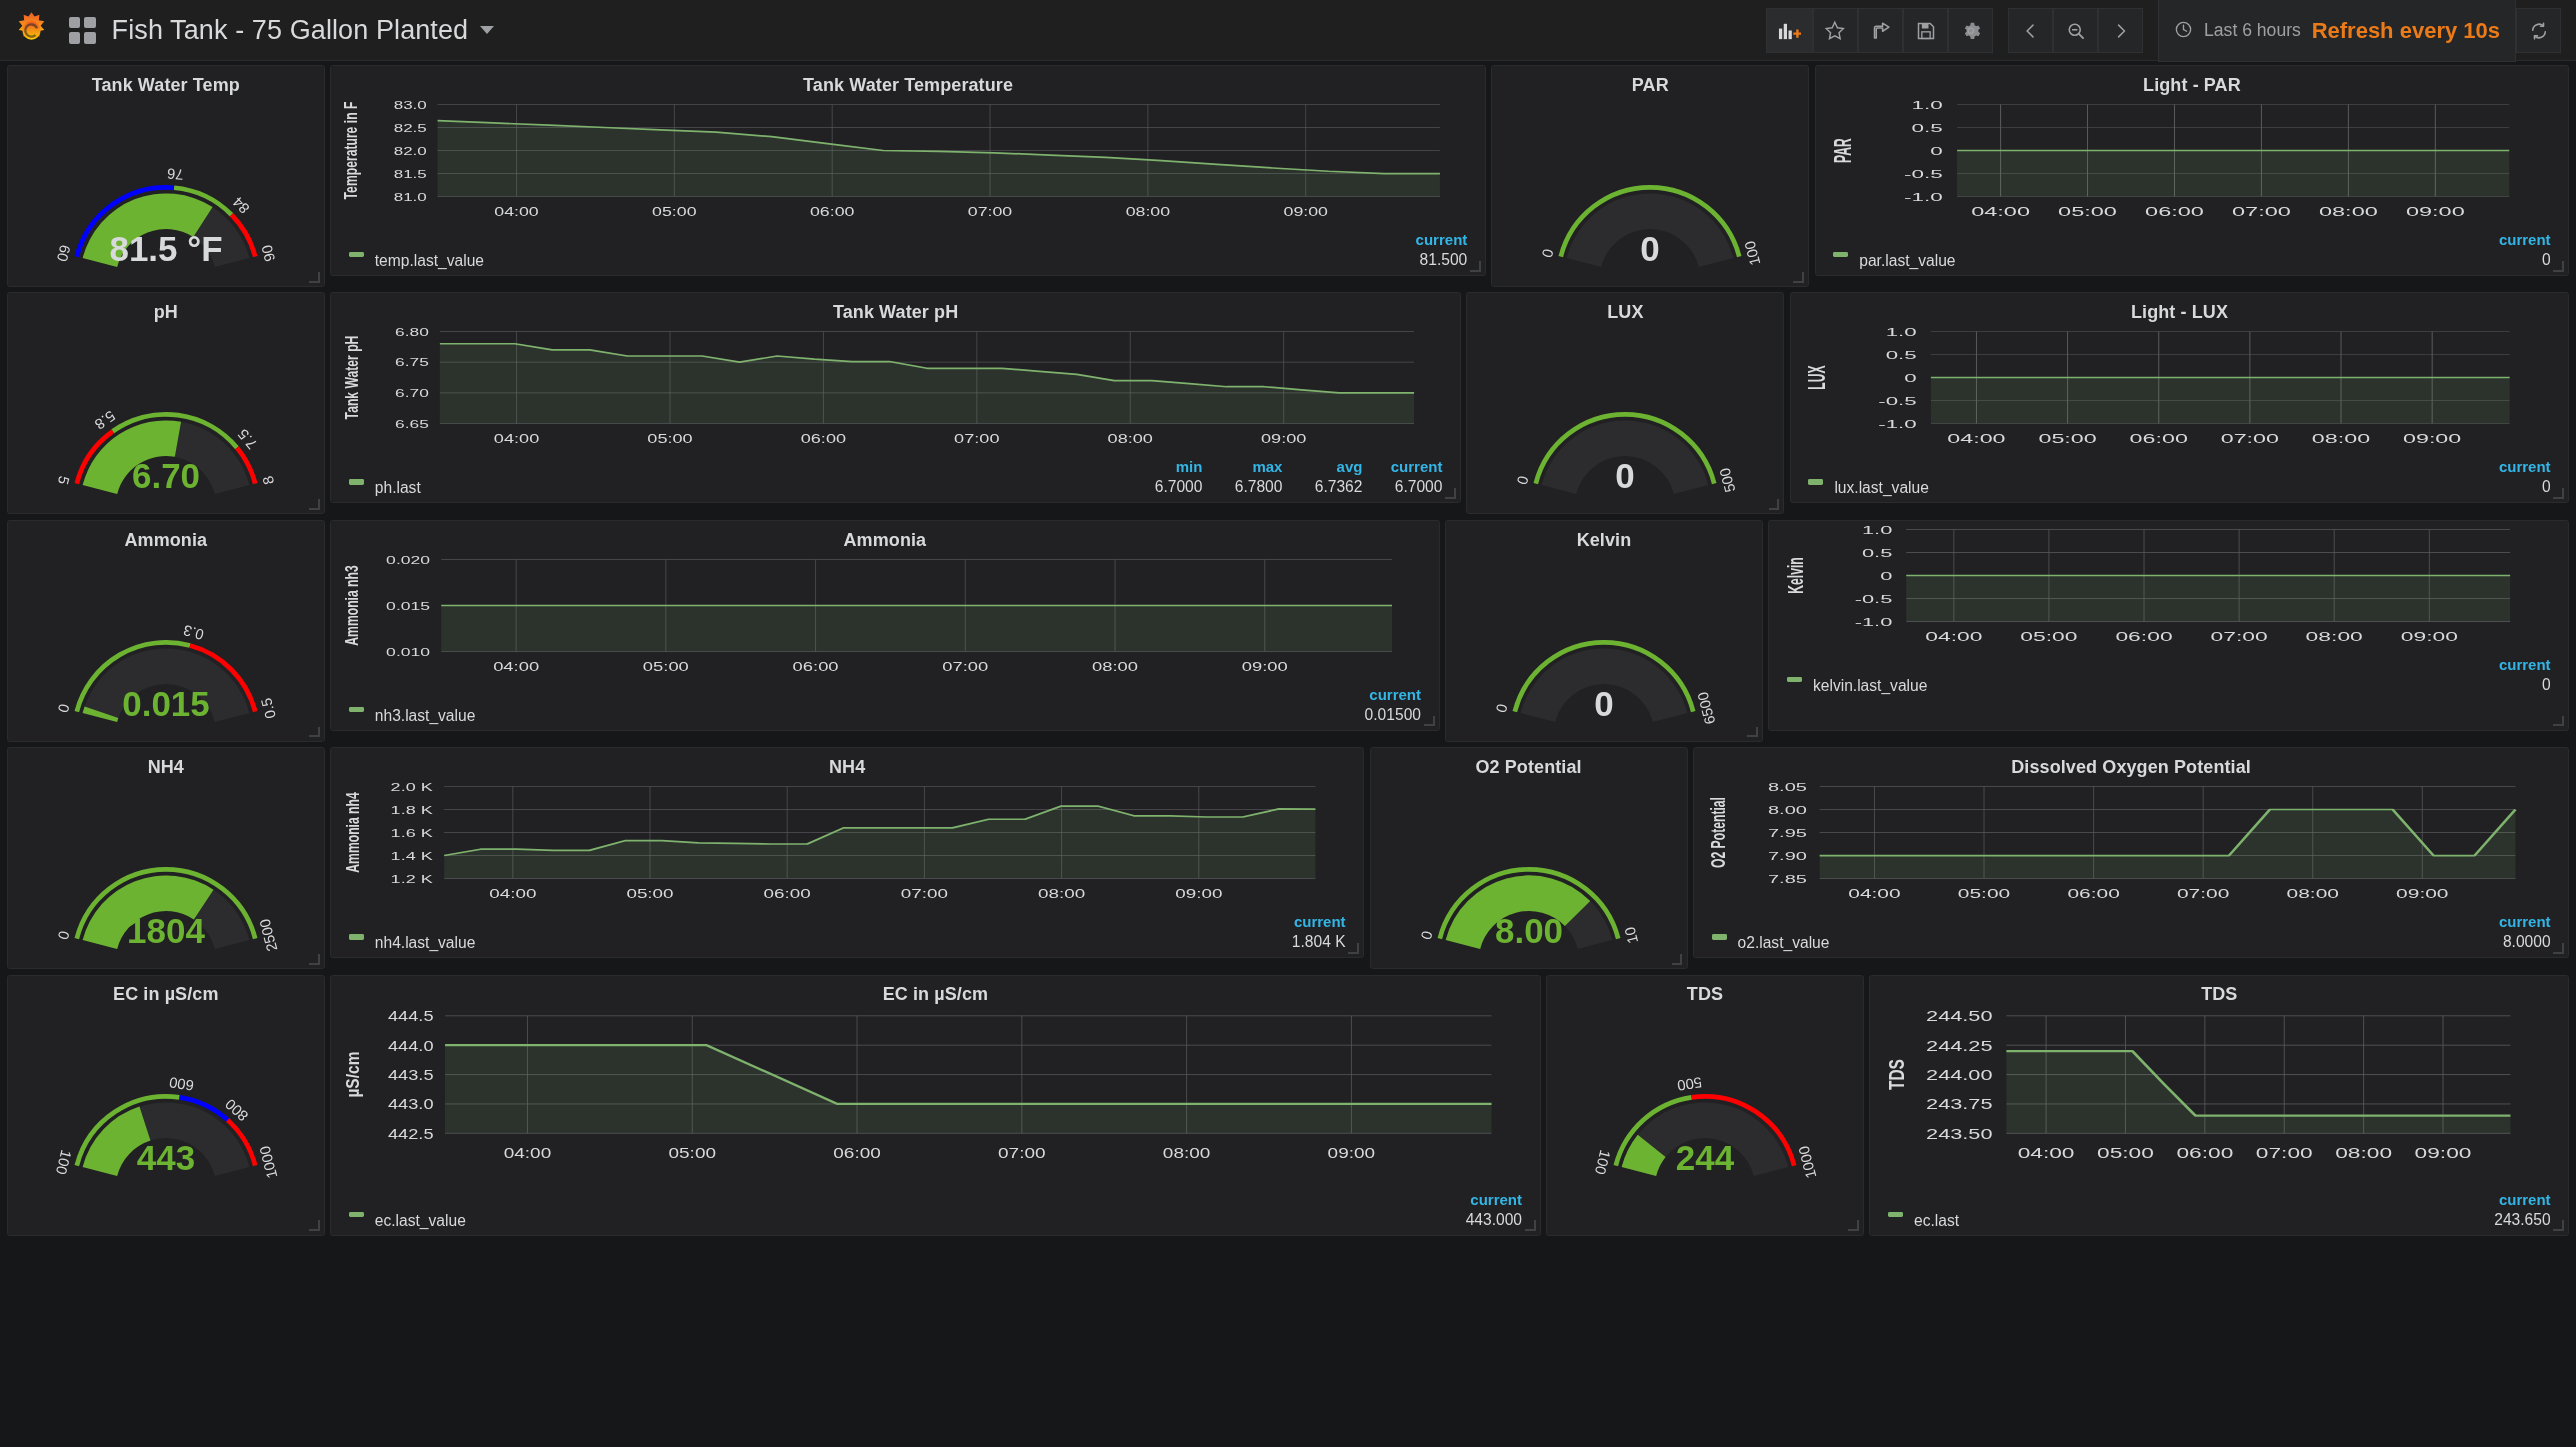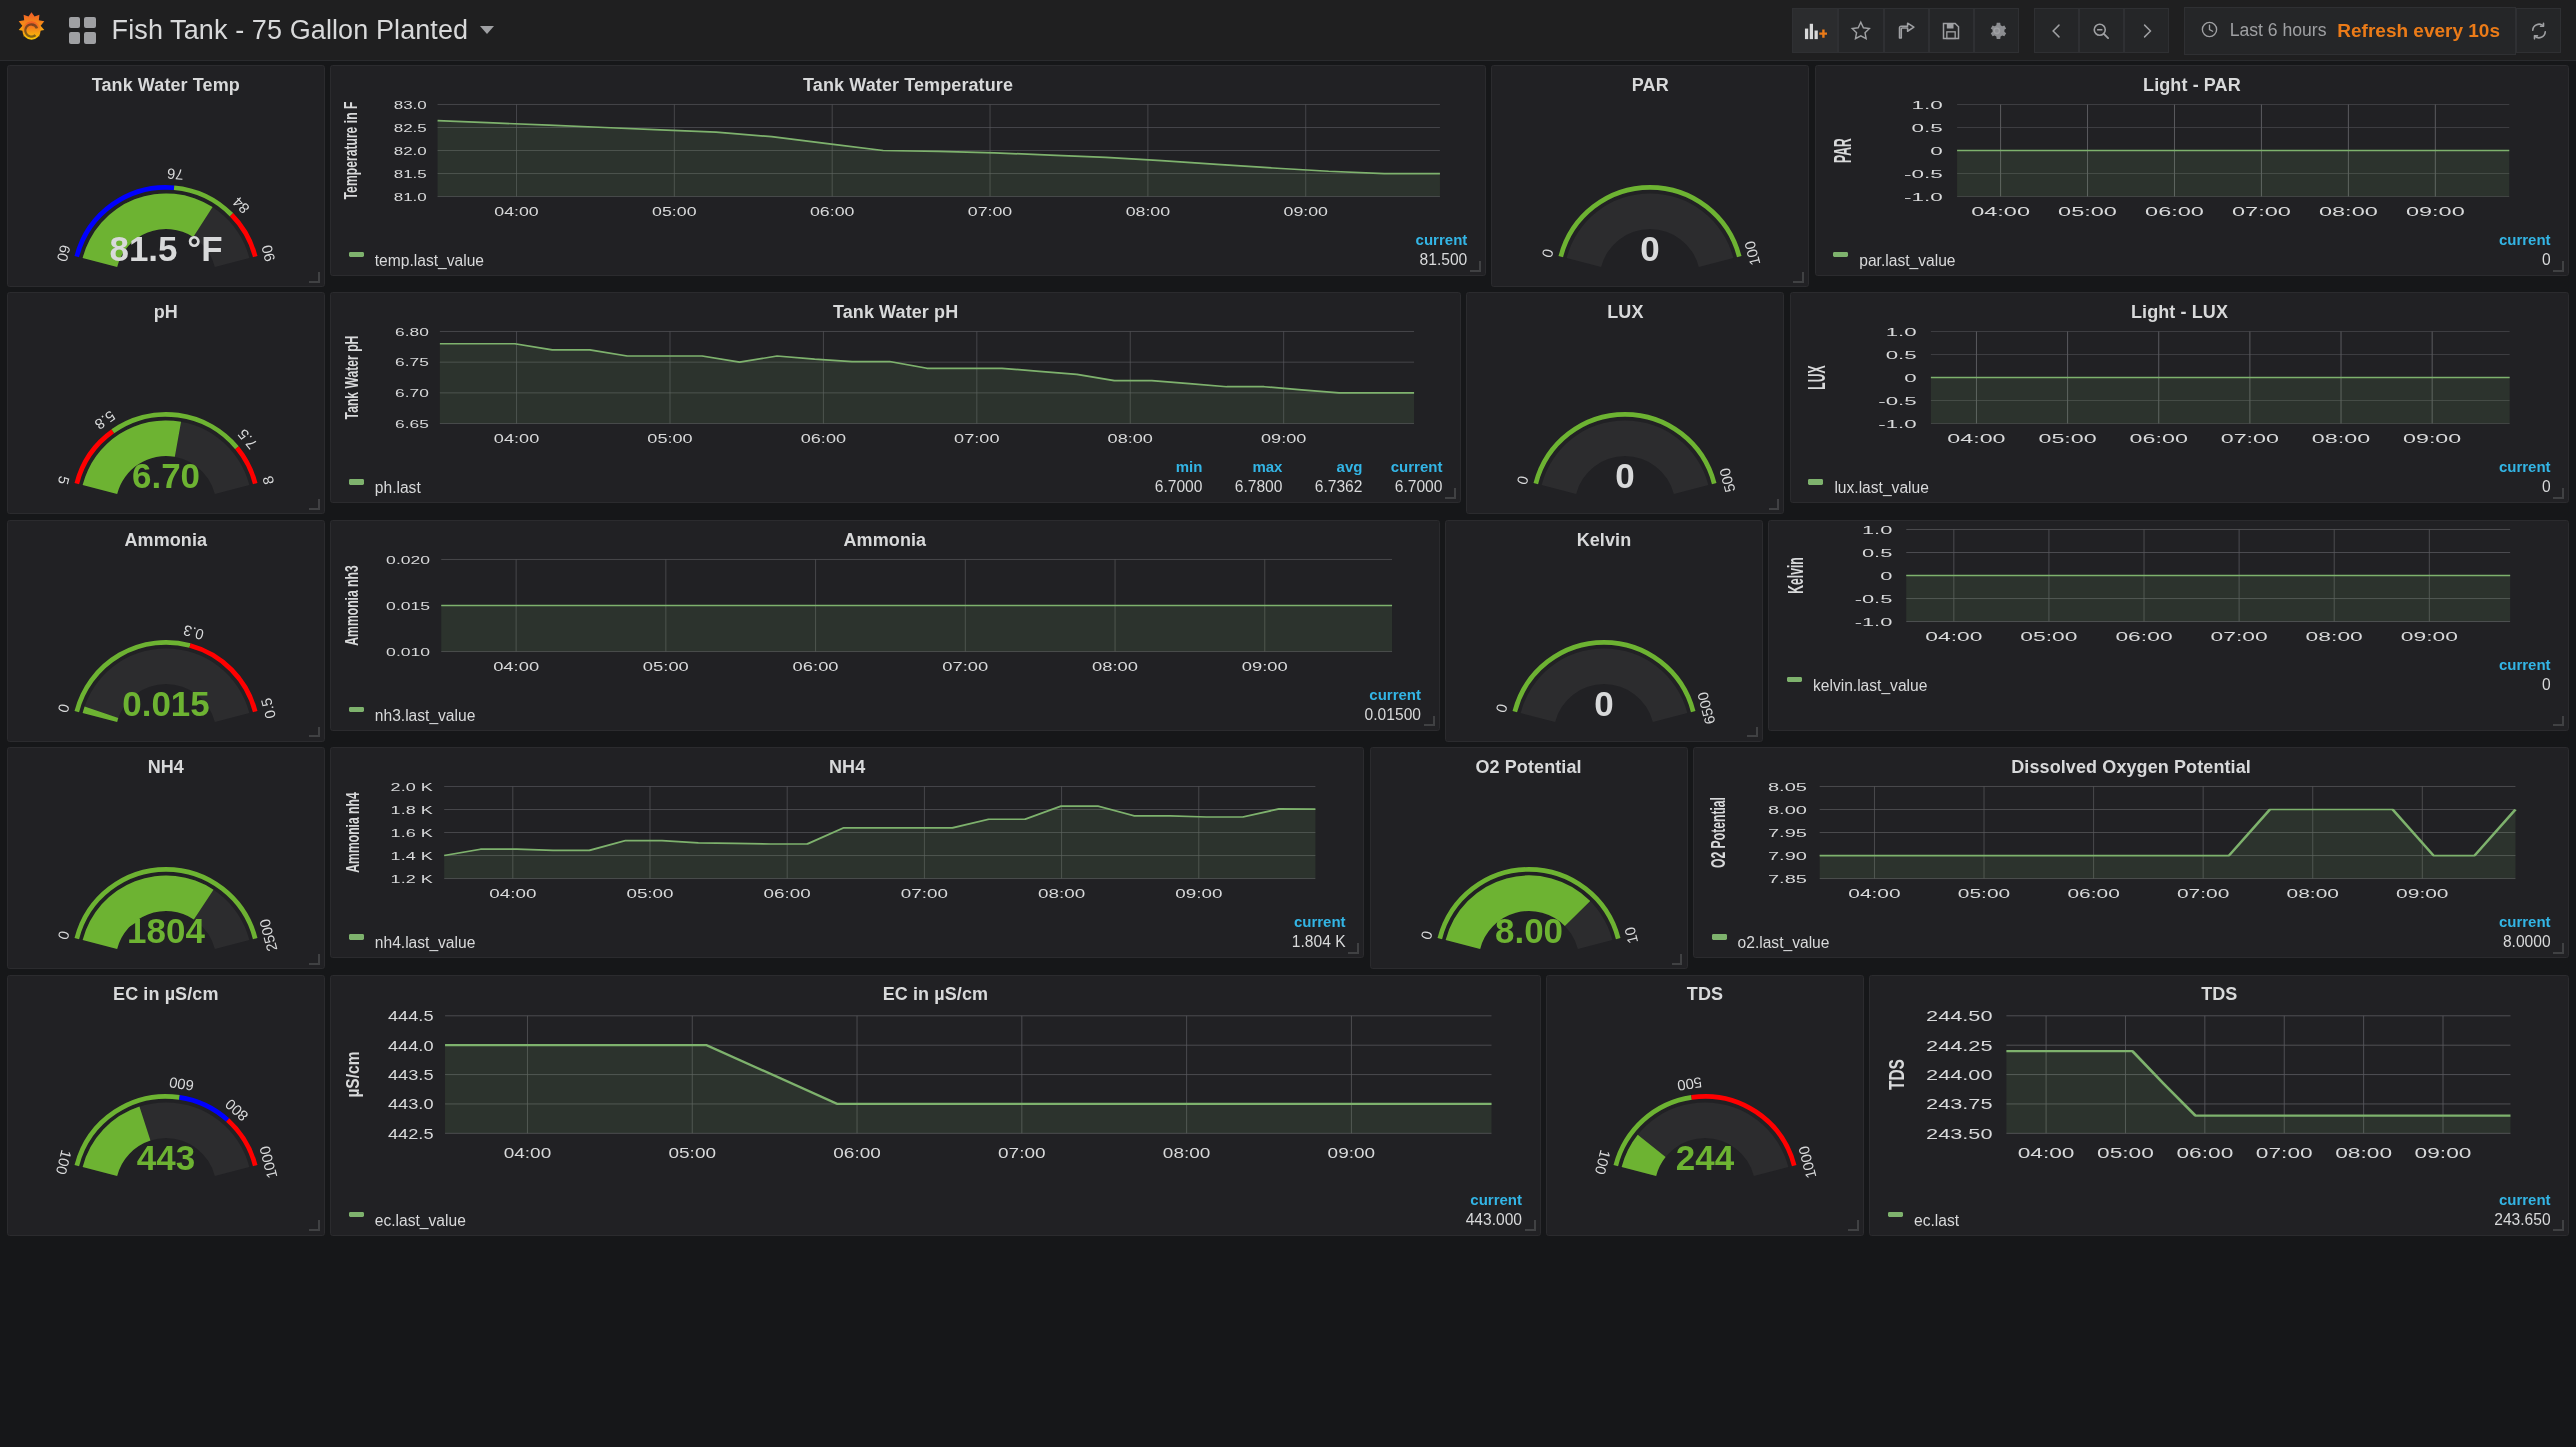--- a/index.html
+++ b/index.html
@@ -45,26 +45,26 @@
   .nav-btn {
     height: 45px; min-width: 45px; padding: 0 10.8px;
     background: #252628; border: 0.7px solid #2f3033;
     display: flex; align-items: center; justify-content: center;
     color: #9fa0a3; cursor: pointer;
   }
   .nav-btn.active { background: #2b2c2e; }
   .nav-btn svg { display: block; }
   .nav-gap { width: 15px; height: 0.7px; }
   .time-pick {
-    height: 48px; background: #252628; border: 0.7px solid #2f3033;
+    height: 63px; background: #252628; border: 0.7px solid #2f3033;
     display: flex; align-items: center; gap: 10.8px; padding: 0 15px;
     white-space: nowrap;
   }
   .time-pick .tp-range { color: #9fa0a3; font-size: 17.6px; }
-  .time-pick .tp-refresh { color: #eb7b18; font-size: 19px; font-weight: 700; }
+  .time-pick .tp-refresh { color: #eb7b18; font-size: 22px; font-weight: 700; }
   .clock-icon { display: block; }
 
   
   .dash-body { padding: 4px 6.8px 0 6.8px; }
   .row { display: flex; gap: 5.4px; margin-bottom: 5.4px; }
   .panel {
     background: #212124;
     border: 0.7px solid #2b2b2e;
     border-radius: 2.7px;
     position: relative;

